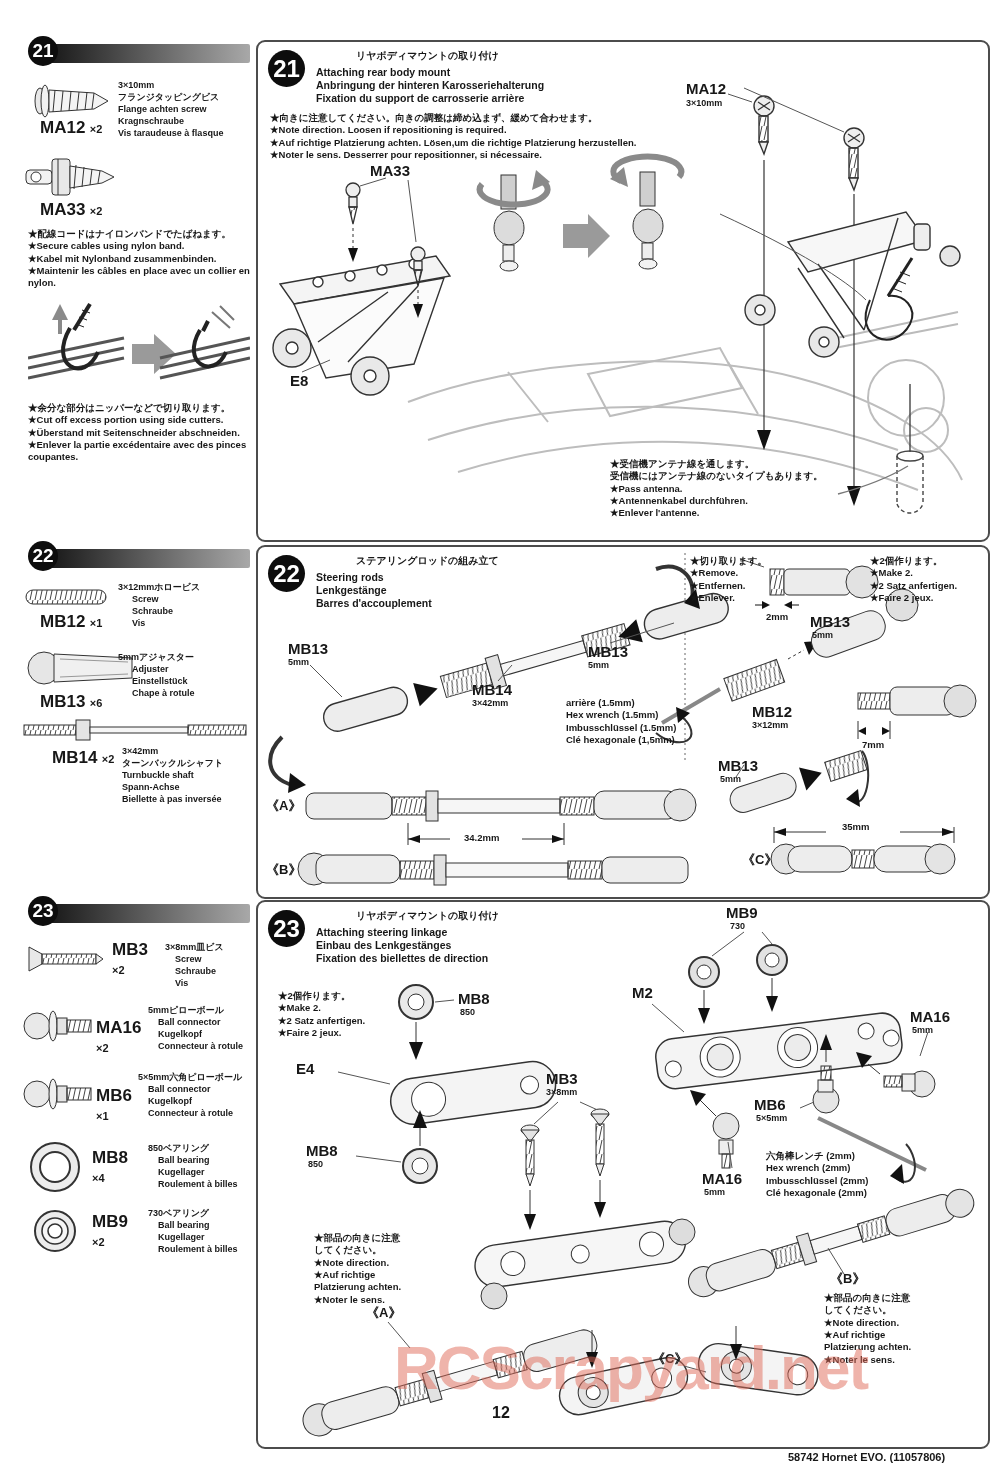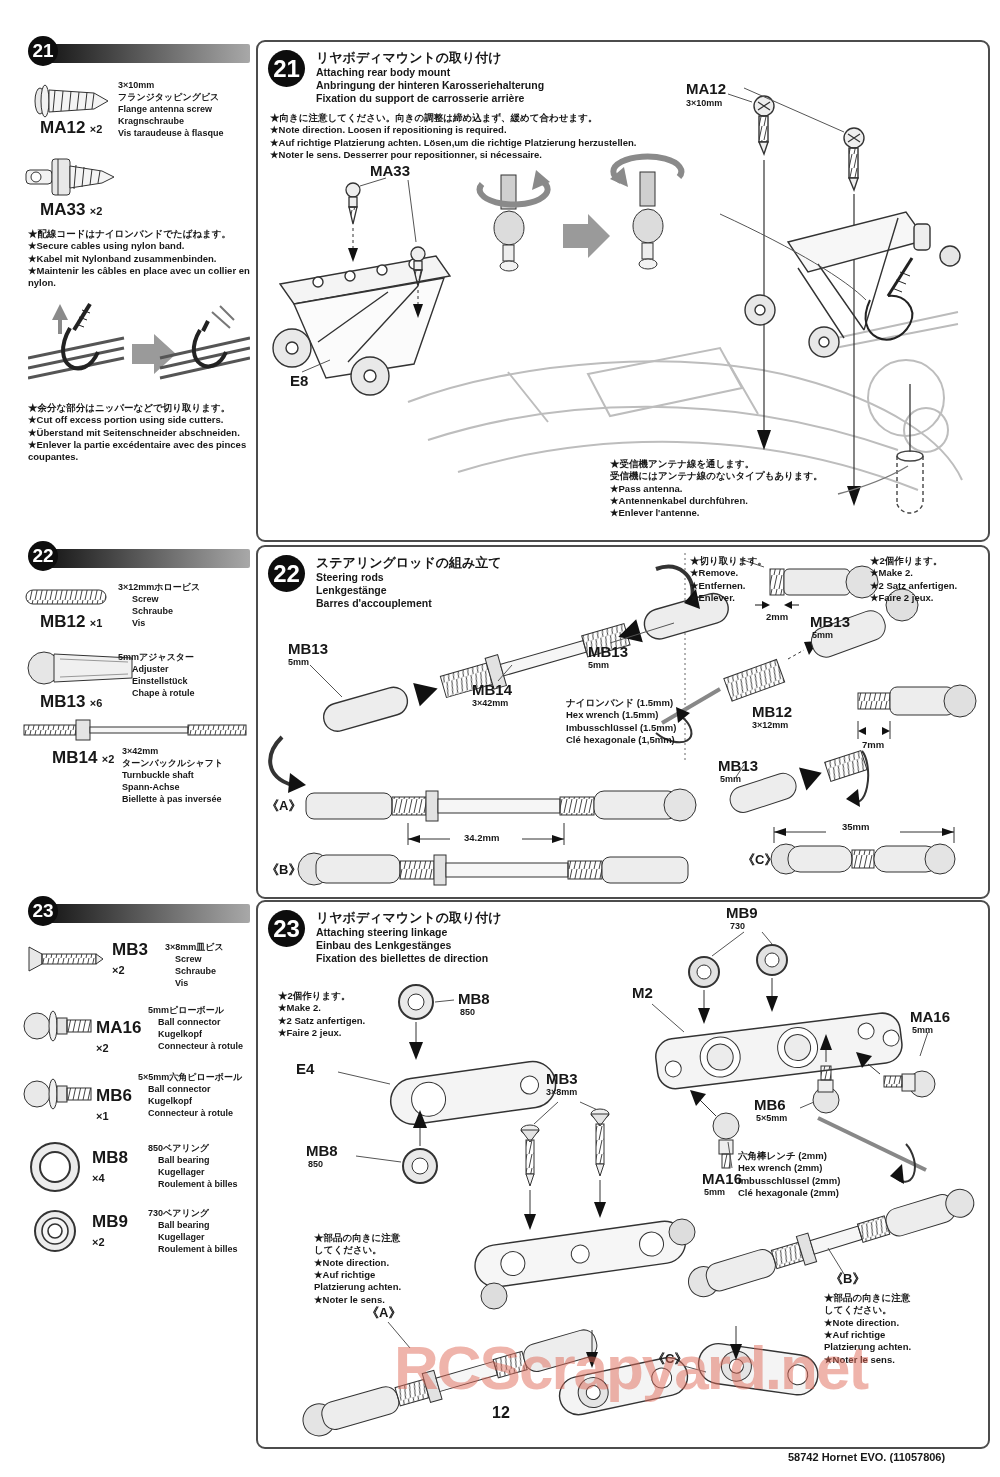--- a/index.html
+++ b/index.html
@@ -6,21 +6,21 @@
   .page{position:relative;width:1000px;height:1477px;background:#ffffff;margin:0 auto;
         font-family:"Liberation Sans",sans-serif;color:#171717;overflow:hidden;}
   .abs{position:absolute;}
   .panel{position:absolute;border:2px solid #4c4c4c;border-radius:9px;background:#fff;}
   .art{position:absolute;left:0;top:0;width:100%;height:100%;}
   .stepcircle{width:37px;height:37px;border-radius:50%;background:#0d0d0d;color:#fff;
               font-weight:bold;font-size:24px;display:flex;align-items:center;justify-content:center;}
   .minicircle{width:30px;height:30px;border-radius:50%;background:#0d0d0d;color:#fff;
               font-weight:bold;font-size:19px;display:flex;align-items:center;justify-content:center;z-index:3;}
   .badgebar{height:19px;background:linear-gradient(90deg,#161616,#a8a8a8);border-radius:2px;}
-  .jt{font-size:13px;font-weight:bold;white-space:nowrap;}
+  .jt{font-size:10px;font-weight:bold;white-space:nowrap;margin-left:40px;}
   .t{font-size:10.5px;font-weight:bold;line-height:1.28;white-space:nowrap;}
   .n{font-size:9.5px;font-weight:bold;line-height:1.3;}
   .n div{margin:0;}
   .pid{font-size:17px;font-weight:bold;}
   .qty{font-size:11px;font-weight:bold;}
   .pdesc{font-size:9px;font-weight:bold;line-height:1.32;}
   .lbl{font-size:15px;font-weight:bold;white-space:nowrap;}
   .sz{font-size:9px;font-weight:bold;white-space:nowrap;}
   .rod{font-size:13px;font-weight:bold;white-space:nowrap;}
   .dim{font-size:9.5px;font-weight:bold;white-space:nowrap;}
@@ -48,21 +48,21 @@
   <svg class="abs" style="left:28px;top:80px" width="86" height="42" viewBox="0 0 86 42">
     <ellipse cx="12" cy="21" rx="5" ry="13" fill="#e8e8e8" stroke="#333"></ellipse>
     <ellipse cx="17" cy="21" rx="4" ry="16" fill="#f2f2f2" stroke="#333"></ellipse>
     <path d="M21,10 L66,13 L80,21 L66,29 L21,32 Z" fill="#f4f4f4" stroke="#333"></path>
     <path d="M27,10 25,32 M35,11 33,31 M43,11 41,31 M51,12 49,30 M59,12 57,30 M66,13 64,29" stroke="#333" stroke-width="1" fill="none"></path>
   </svg>
   <div class="abs" style="left:40px;top:118px"><span class="pid">MA12</span> <span class="qty">×2</span></div>
   <div class="abs pdesc" style="left:118px;top:80px;width:134px">
     <div>3×10mm</div>
     <div>フランジタッピングビス</div>
-    <div>Flange antenna screw</div>
+    <div>Flange achten screw</div>
     <div>Kragnschraube</div>
     <div>Vis taraudeuse à flasque</div>
   </div>
 
   <svg class="abs" style="left:24px;top:152px" width="96" height="50" viewBox="0 0 96 50">
     <rect x="2" y="18" width="26" height="14" rx="4" fill="#f2f2f2" stroke="#333"></rect>
     <circle cx="12" cy="25" r="5" fill="#fff" stroke="#333"></circle>
     <rect x="28" y="7" width="18" height="36" rx="3" fill="#e8e8e8" stroke="#333"></rect>
     <line x1="34" y1="7" x2="34" y2="43" stroke="#333"></line>
     <path d="M46,14 L78,19 L90,25 L78,31 L46,36 Z" fill="#f4f4f4" stroke="#333"></path>
@@ -382,21 +382,21 @@
       <div>★2個作ります。</div>
       <div>★Make 2.</div>
       <div>★2 Satz anfertigen.</div>
       <div>★Faire 2 jeux.</div>
     </div>
     <div class="abs lbl" style="left:552px;top:66px">MB13</div>
     <div class="abs sz" style="left:554px;top:83px">5mm</div>
     <div class="abs lbl" style="left:494px;top:156px">MB12</div>
     <div class="abs sz" style="left:494px;top:173px">3×12mm</div>
     <div class="abs n" style="left:308px;top:150px;width:120px">
-      <div>ナイロンバンド (1.5mm)</div>
+      <div>arrière (1.5mm)</div>
       <div>Hex wrench (1.5mm)</div>
       <div>Imbusschlüssel (1.5mm)</div>
       <div>Clé hexagonale (1,5mm)</div>
     </div>
     <div class="abs dim" style="left:604px;top:192px">7mm</div>
     <div class="abs lbl" style="left:460px;top:210px">MB13</div>
     <div class="abs sz" style="left:462px;top:227px">5mm</div>
     <div class="abs rod" style="left:484px;top:304px">《C》</div>
     <div class="abs dim" style="left:584px;top:274px">35mm</div>
 
@@ -626,21 +626,21 @@
     <div class="abs sz" style="left:50px;top:257px">850</div>
     <div class="abs lbl" style="left:288px;top:168px">MB3</div>
     <div class="abs sz" style="left:288px;top:185px">3×8mm</div>
     <div class="abs lbl" style="left:468px;top:2px">MB9</div>
     <div class="abs sz" style="left:472px;top:19px">730</div>
     <div class="abs lbl" style="left:374px;top:82px">M2</div>
     <div class="abs lbl" style="left:652px;top:106px">MA16</div>
     <div class="abs sz" style="left:654px;top:123px">5mm</div>
     <div class="abs lbl" style="left:496px;top:194px">MB6</div>
     <div class="abs sz" style="left:498px;top:211px">5×5mm</div>
-    <div class="abs n" style="left:480px;top:248px;width:136px">
+    <div class="abs n" style="left:508px;top:248px;width:136px">
       <div>六角棒レンチ (2mm)</div>
       <div>Hex wrench (2mm)</div>
       <div>Imbusschlüssel (2mm)</div>
       <div>Clé hexagonale (2mm)</div>
     </div>
     <div class="abs lbl" style="left:444px;top:268px">MA16</div>
     <div class="abs sz" style="left:446px;top:285px">5mm</div>
     <div class="abs n" style="left:56px;top:330px;width:110px">
       <div>★部品の向きに注意</div>
       <div>してください。</div>

